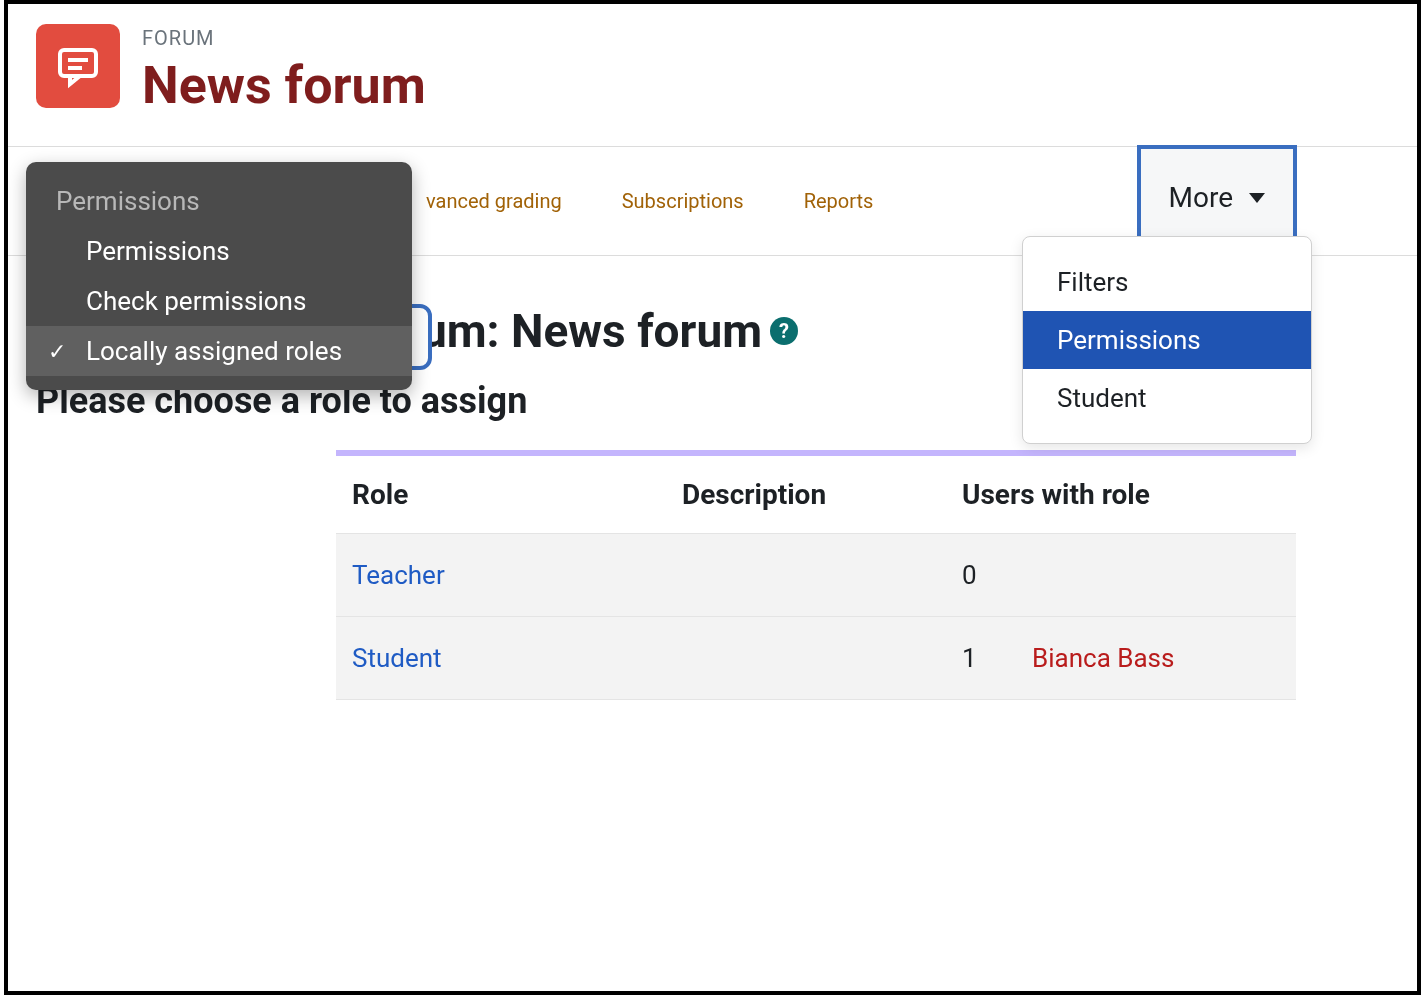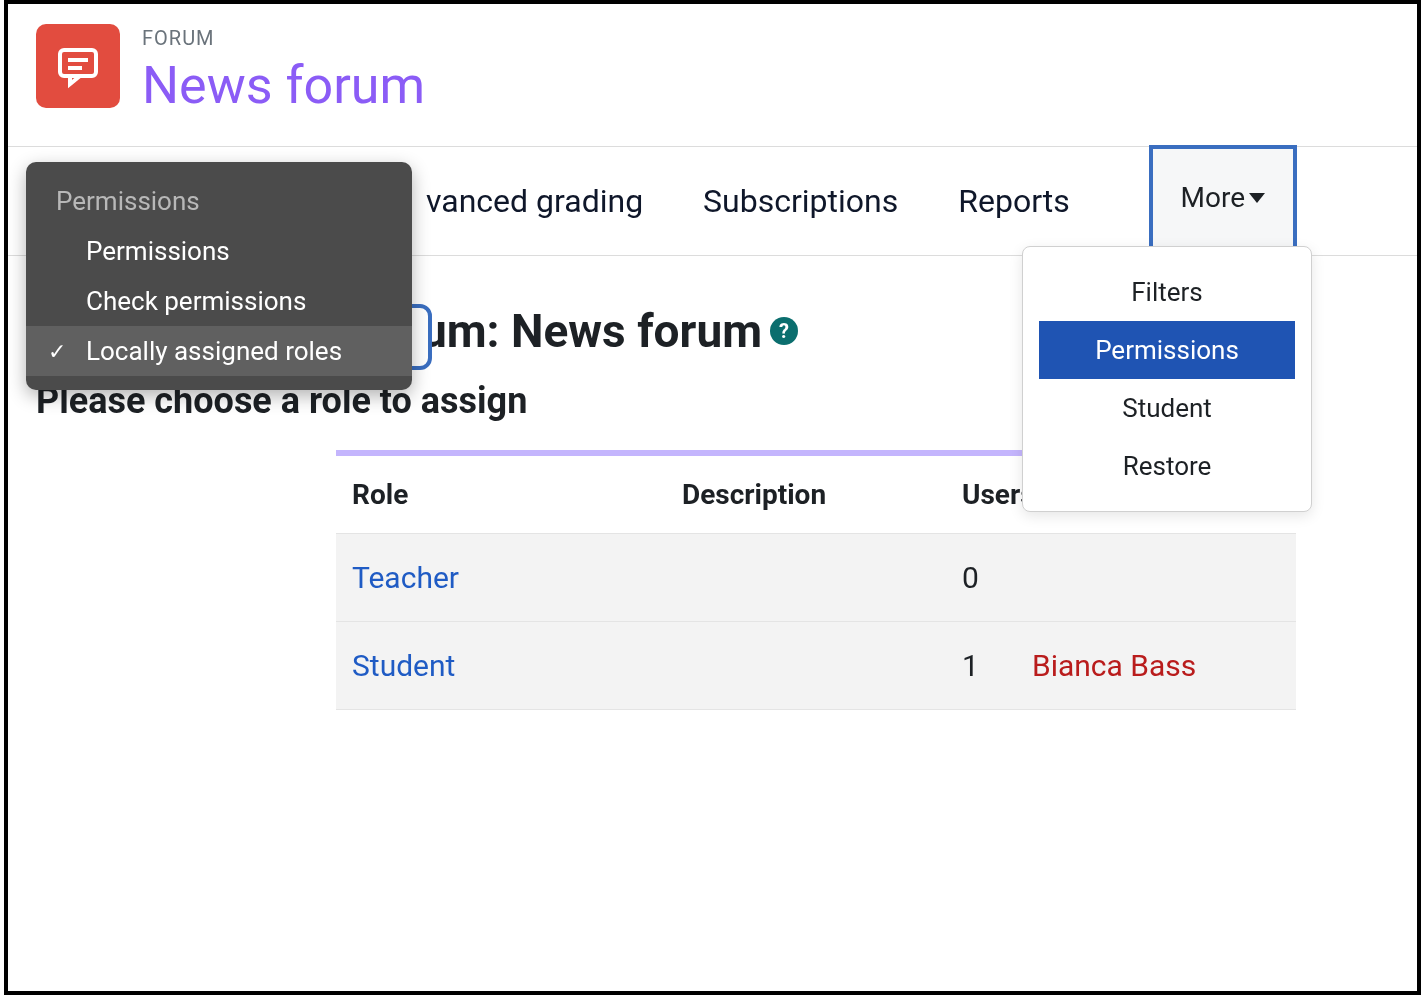--- a/index.html
+++ b/index.html
@@ -38,81 +38,80 @@
   .header-titles { padding-top: 2px; }
   .breadcrumb-label {
     font-size: 20px;
     letter-spacing: 1px;
     color: #6a737b;
     font-weight: 400;
     margin-bottom: 9px;
   }
   .page-title {
     font-size: 52px;
-    font-weight: 400;
+    font-weight: 700;
     line-height: 1.05;
-    color: #8b5cf6;
+    color: #7f1d1d;
   }
   .tabs-bar {
     border-top: 1px solid #dcdcdc;
     border-bottom: 1px solid #dcdcdc;
     margin-top: 22px;
     display: flex;
     align-items: stretch;
     padding: 0 0 0 0;
     position: relative;
     height: 110px;
   }
   .tabs-left-gap { width: 388px; }
   .tab-link {
-    color: #0f172a;
-    font-size: 32px;
+    color: #a16207;
+    font-size: 20px;
     padding: 36px 30px;
     white-space: nowrap;
     text-decoration: none;
     display: flex;
     align-items: center;
   }
   .more-tab {
     border: 4px solid #3a6ec0;
     background: #f6f7f8;
     color: #1d2125;
     font-size: 28px;
     padding: 0 28px;
     display: flex;
     align-items: center;
-    gap: 0;
+    gap: 12px;
     font-weight: 400;
     height: 106px;
     margin-top: -2px;
     border-bottom: 4px solid #3a6ec0;
     position: relative;
   }
   .chevron-down {
     display: inline-block;
     width: 0; height: 0;
     border-left: 8px solid transparent;
     border-right: 8px solid transparent;
     border-top: 10px solid #1d2125;
     margin-left: 4px;
   }
 
   
   .more-menu {
     position: absolute;
-    top: 242px;
+    top: 232px;
     left: 1014px;
     width: 290px;
     background: #fff;
     border: 1px solid #d0d0d0;
     border-radius: 8px;
     box-shadow: 0 4px 14px rgba(0,0,0,0.1);
-    padding: 16px 16px;
+    padding: 16px 0;
     z-index: 40;
-    text-align: center;
   }
   .more-menu-item {
     font-size: 26px;
     padding: 14px 34px;
     color: #1d2125;
     cursor: pointer;
   }
   .more-menu-item.active {
     background: #1f54b3;
     color: #fff;
@@ -203,21 +202,21 @@
   }
   .roles-table thead th {
     text-align: left;
     font-size: 28px;
     font-weight: 700;
     padding: 22px 16px;
     border-top: 6px solid #c4b5fd;
     border-bottom: 1px solid #e4e4e4;
   }
   .roles-table tbody td {
-    font-size: 30px;
+    font-size: 26px;
     padding: 26px 16px;
     border-bottom: 1px solid #e4e4e4;
   }
   .roles-table tbody tr.striped td {
     background: #f3f3f3;
   }
   .role-link { color: #1f5bc4; text-decoration: none; }
   .user-link { color: #b91c1c; text-decoration: none; }
   .count-cell { width: 70px; }
 </style>
@@ -267,21 +266,20 @@
     <div class="pop-item selected">
       <span class="check">✓</span>
       <span>Locally assigned roles</span>
     </div>
   </div>
 
   <div class="more-menu">
     <div class="more-menu-item">Filters</div>
     <div class="more-menu-item active">Permissions</div>
     <div class="more-menu-item">Student</div>
-    <div class="more-menu-item">Restore</div>
   </div>
 
   <div class="main">
     <div class="h2">
       <span>Assign roles in Forum: News forum</span>
       <span class="help-icon">?</span>
     </div>
     <div class="h3">Please choose a role to assign</div>
 
     <table class="roles-table">

